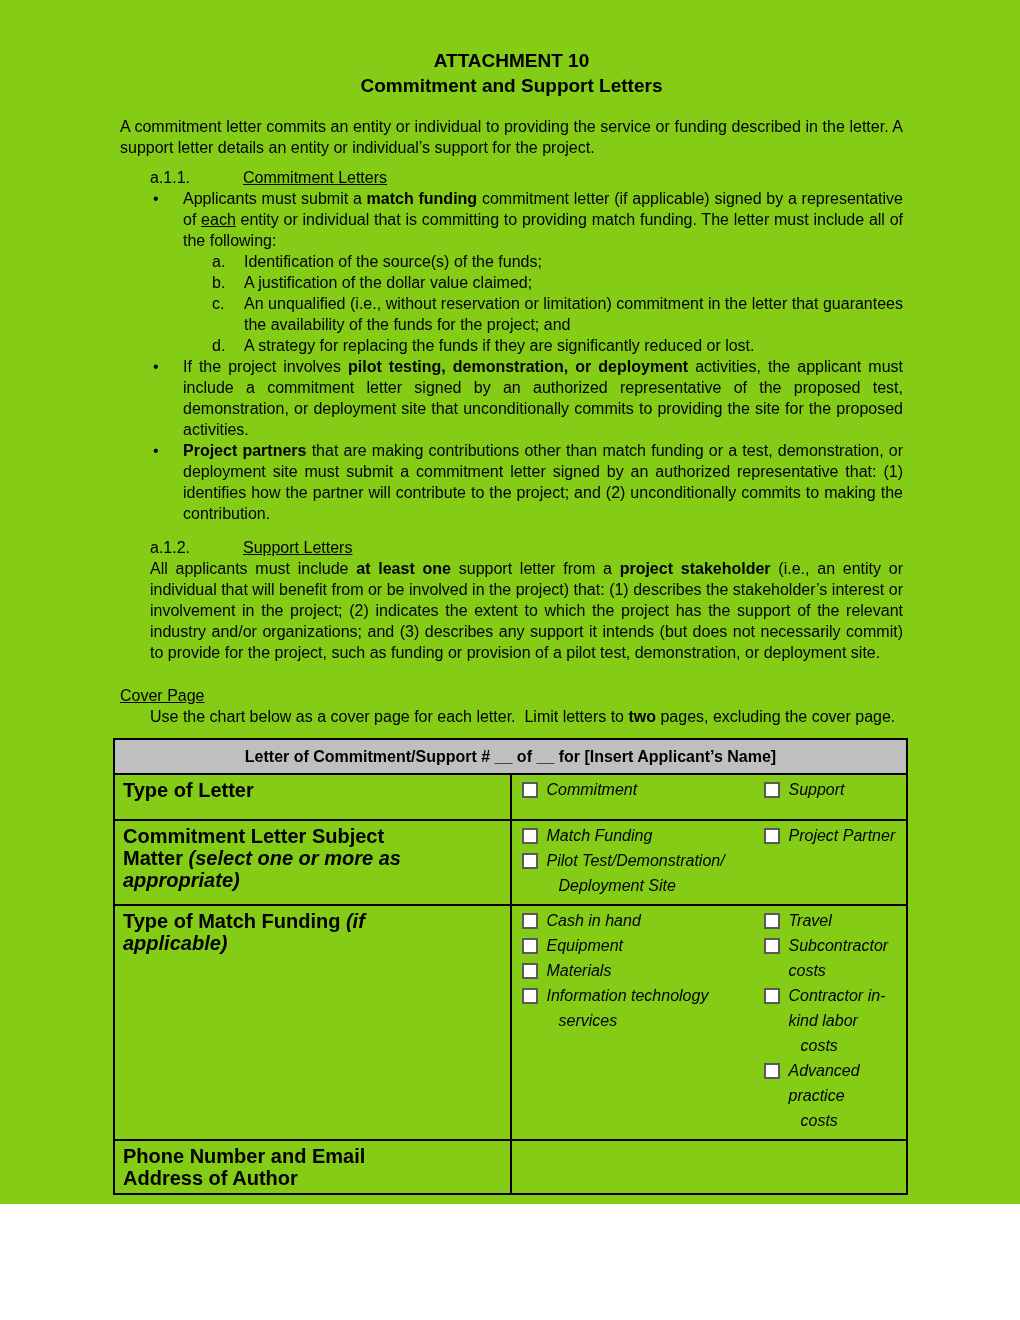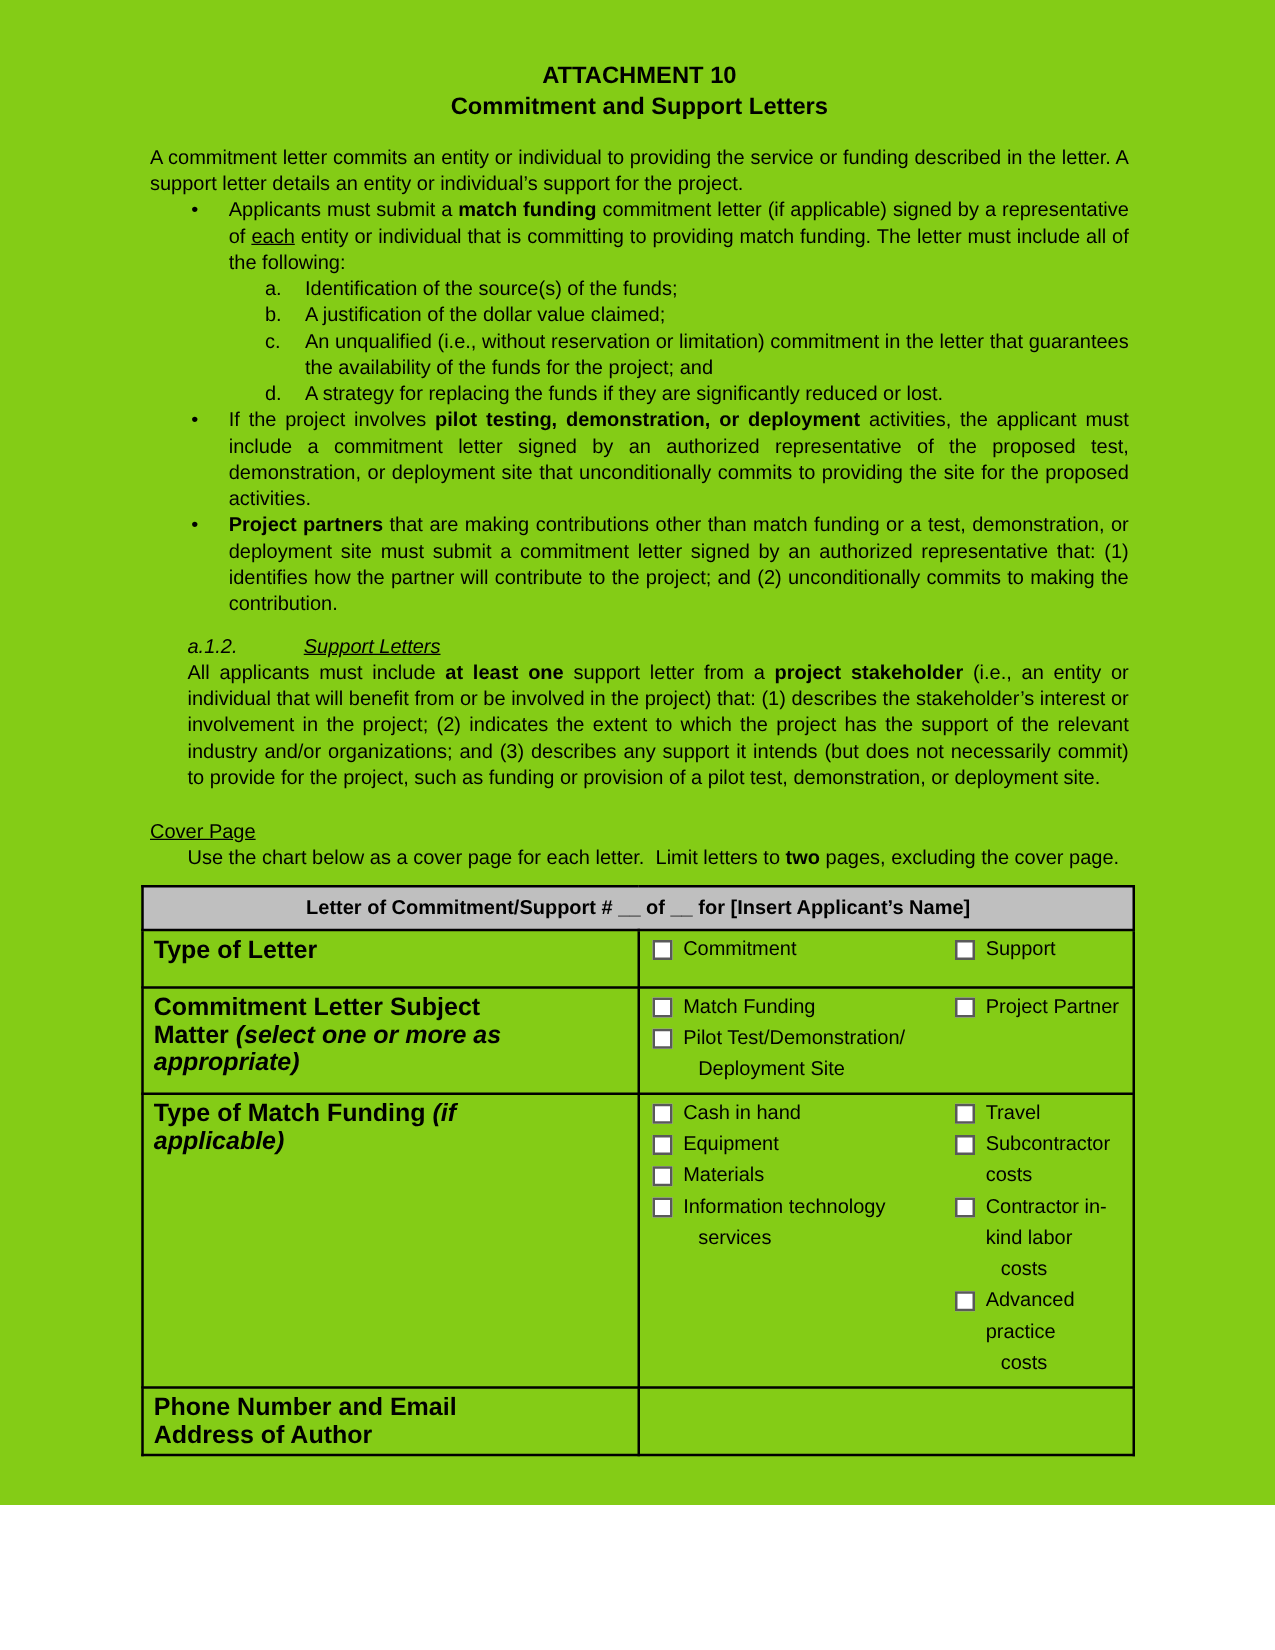--- a/index.html
+++ b/index.html
@@ -32,21 +32,21 @@
   .cover-head { margin:22px 0 0 0; font-size:16px; line-height:21px; }
   .cover-para { margin-left:30px; }
 
   table.cover-table { border-collapse:collapse; table-layout:fixed; width:795px; margin:11px 0 0 -7px; }
   table.cover-table td, table.cover-table th { border:2px solid #000; vertical-align:top; }
   th.tbl-header {
     background:#bfbfbf; font-weight:bold; font-size:16px; line-height:21px;
     text-align:center; padding:6px 4px;
   }
   td.lbl { width:304px; font-weight:bold; font-size:20px; line-height:22px; padding:4px 8px; }
-  td.opts { padding:2px 4px 6px 10px; }
+  td.opts { padding:2px 4px 6px 10px;font-style:italic; }
   td.fill { padding:4px 8px; }
   .opt-grid { display:grid; grid-template-columns:242px 1fr; align-items:start; }
   .cb-item { display:flex; font-size:16px; line-height:25px; }
   .cb {
     flex:none; width:12px; height:12px; border:2px solid #595959; background:#fff;
     margin:5px 9px 0 0;
   }
   .cb-label { flex:1; }
   .cb-l2 { display:block; padding-left:12px; }
   .cb-l2:empty { display:none; }
@@ -66,20 +66,23 @@
 <div class="page">
   <div class="content">
 
     <div class="doc-title">
       <div>ATTACHMENT 10</div>
       <div>Commitment and Support Letters</div>
     </div>
 
     <p class="body intro">A commitment letter commits an entity or individual to providing the service or funding described in the letter. A support letter details an entity or individual’s support for the project.</p>
 
+    <div class="subheading">
+      <span class="hnum">a.1.1.</span><span class="u">Commitment Letters</span>
+    </div>
 
     <div class="bullet">
       <span class="marker">•</span>
       <div class="btext"><span>Applicants must submit a </span><b>match funding</b><span> commitment letter (if applicable) signed by a representative of </span><u>each</u><span> entity or individual that is committing to providing match funding. The letter must include all of the following:</span></div>
     </div>
 
     <div class="bullet">
       <span class="marker"></span>
       <div class="btext">
         <div class="subitem">
@@ -104,21 +107,21 @@
     <div class="bullet">
       <span class="marker">•</span>
       <div class="btext"><span>If the project involves </span><b>pilot testing, demonstration, or deployment</b><span> activities, the applicant must include a commitment letter signed by an authorized representative of the proposed test, demonstration, or deployment site that unconditionally commits to providing the site for the proposed activities.</span></div>
     </div>
 
     <div class="bullet">
       <span class="marker">•</span>
       <div class="btext"><b>Project partners</b><span> that are making contributions other than match funding or a test, demonstration, or deployment site must submit a commitment letter signed by an authorized representative that: (1) identifies how the partner will contribute to the project; and (2) unconditionally commits to making the contribution.</span></div>
     </div>
 
-    <div class="subheading" style="margin-top:13px;font-style:italic;">
+    <div class="subheading" style="margin-top:13px;">
       <span class="hnum">a.1.2.</span><span class="u">Support Letters</span>
     </div>
 
     <div class="para sec2-para"><span>All applicants must include </span><b>at least one</b><span> support letter from a </span><b>project stakeholder</b><span> (i.e., an entity or individual that will benefit from or be involved in the project) that: (1) describes the stakeholder’s interest or involvement in the project; (2) indicates the extent to which the project has the support of the relevant industry and/or organizations; and (3) describes any support it intends (but does not necessarily commit) to provide for the project, such as funding or provision of a pilot test, demonstration, or deployment site.</span></div>
 
     <div class="cover-head"><span class="u">Cover Page</span></div>
 
     <div class="para cover-para"><span>Use the chart below as a cover page for each letter.&nbsp; Limit letters to </span><b>two</b><span> pages, excluding the cover page.</span></div>
 
     <table class="cover-table">

